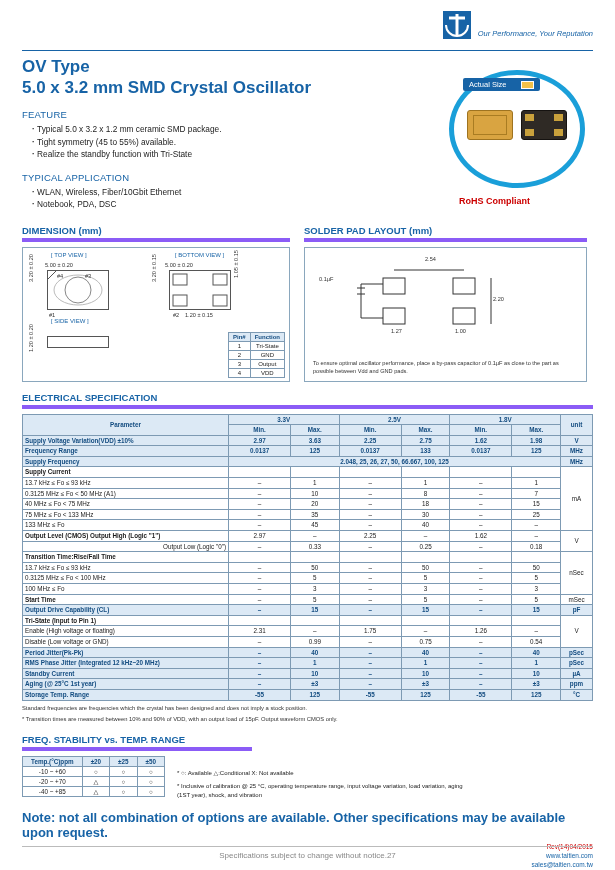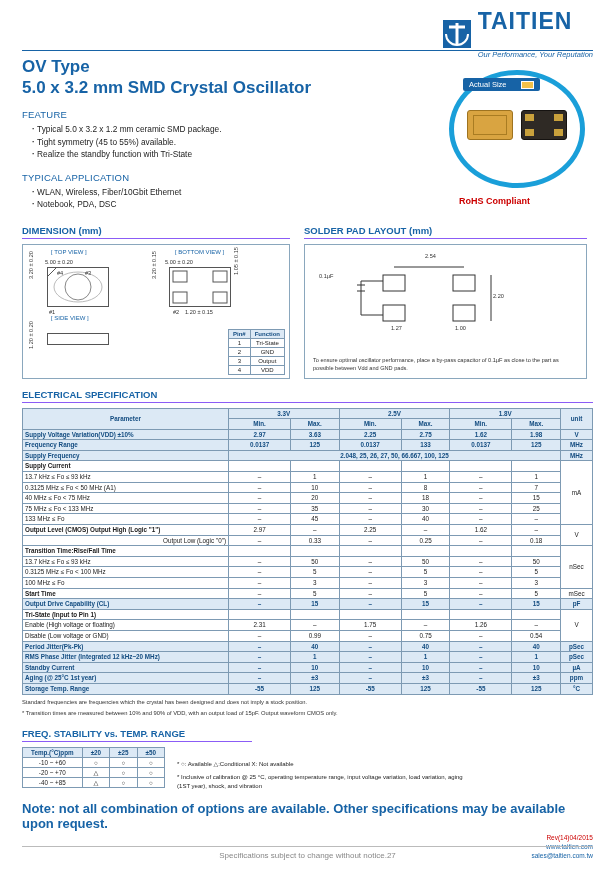--- a/index.html
+++ b/index.html
@@ -47,21 +47,21 @@
   .chips { position: absolute; left: 26px; top: 40px; display: flex; gap: 8px; align-items: center; }
   .chip-pkg { width: 46px; height: 30px; border-radius: 3px; position: relative; }
   .chip-gold { background: #d9a441; border: 1px solid #9e7320; }
   .chip-dark { background: #2f2a25; border: 1px solid #151210; }
   .chip-gold:before { content:""; position:absolute; left:5px; top:4px; right:5px; bottom:4px; border:1px solid #a97c22; }
   .pad { position: absolute; width: 9px; height: 7px; background: #c9a13c; }
   .rohs { position: absolute; left: 18px; top: 126px; color: #cc0000; font-size: 9px; font-weight: bold; }
 
   
   .barrow { display: flex; gap: 14px; margin-top: 14px; }
-  .bar { color: #1763a6; font-weight: bold; font-size: 9.5px; border-bottom: 1px solid #8b5cf6; padding-bottom: 2px; }
+  .bar { color: #1763a6; font-weight: bold; font-size: 9.5px; border-bottom: 4px solid #8b5cf6; padding-bottom: 2px; }
   .bar.w1 { width: 268px; }
   .bar.w2 { width: 283px; }
   .bar.full { width: 100%; }
 
   
   .dimrow { display: flex; gap: 14px; margin-top: 5px; }
   .box { border: 1px solid #8aa7bd; position: relative; background: #fff; }
   .box.d { width: 268px; height: 135px; }
   .box.s { width: 283px; height: 135px; }
   .vlabel { position: absolute; font-size: 6px; color: #1763a6; }
@@ -106,21 +106,20 @@
     <div class="logo-wrap">
       <div class="logo-mark">
         <svg width="30" height="30" viewBox="0 0 30 30">
           <rect x="1" y="1" width="28" height="28" fill="#1763a6"></rect>
           <path d="M15 4 L15 26" stroke="#fff" stroke-width="3"></path>
           <path d="M7 8 L23 8" stroke="#fff" stroke-width="3"></path>
           <path d="M4 15 A11 11 0 0 0 26 15" fill="none" stroke="#fff" stroke-width="2"></path>
         </svg>
       </div>
       <div class="logo-text">
-        <div class="logo-name">TAITIEN</div>
         <div class="logo-tag">Our Performance, Your Reputation</div>
       </div>
     </div>
   </div>
   <div class="hdr-rule"></div>
 
   <div class="title-block">
     <div class="t1">OV Type</div>
     <div class="t2">5.0 x 3.2 mm SMD Crystal Oscillator</div>
   </div>

